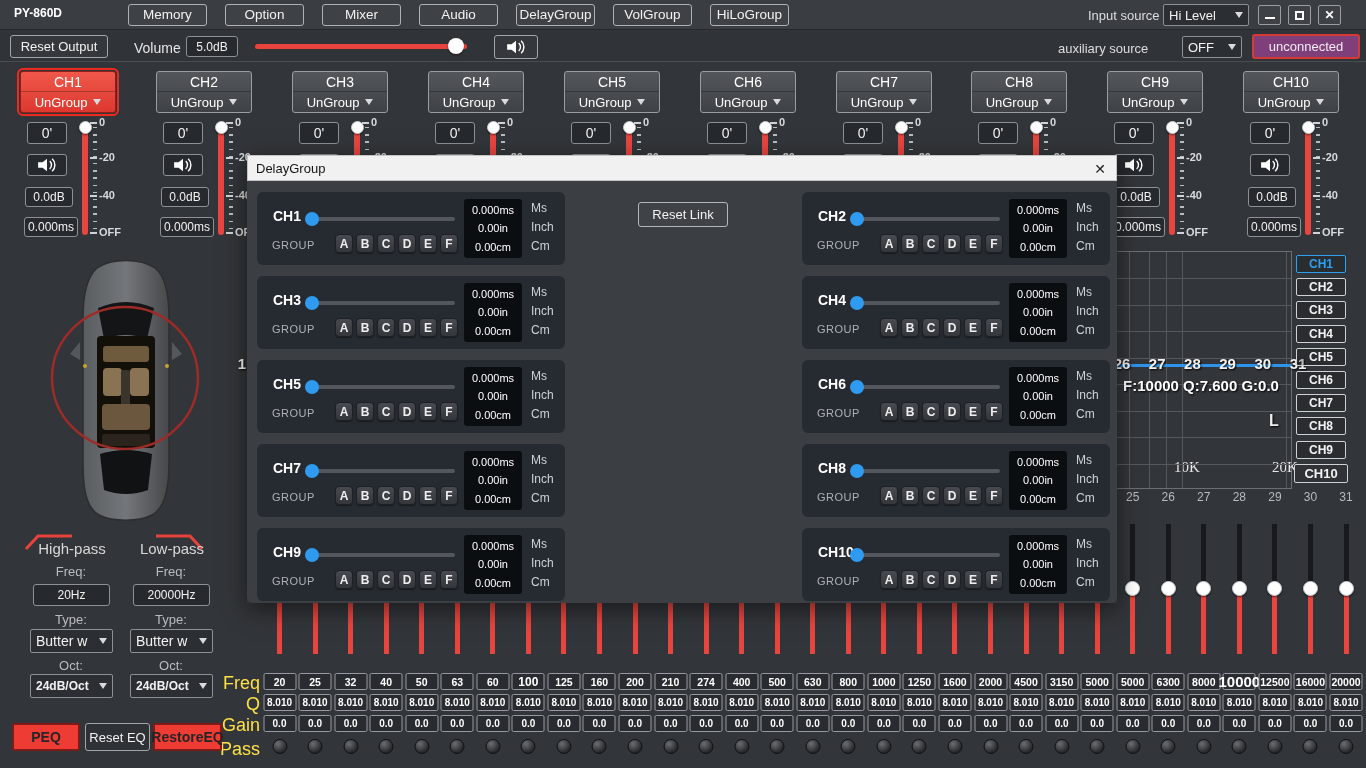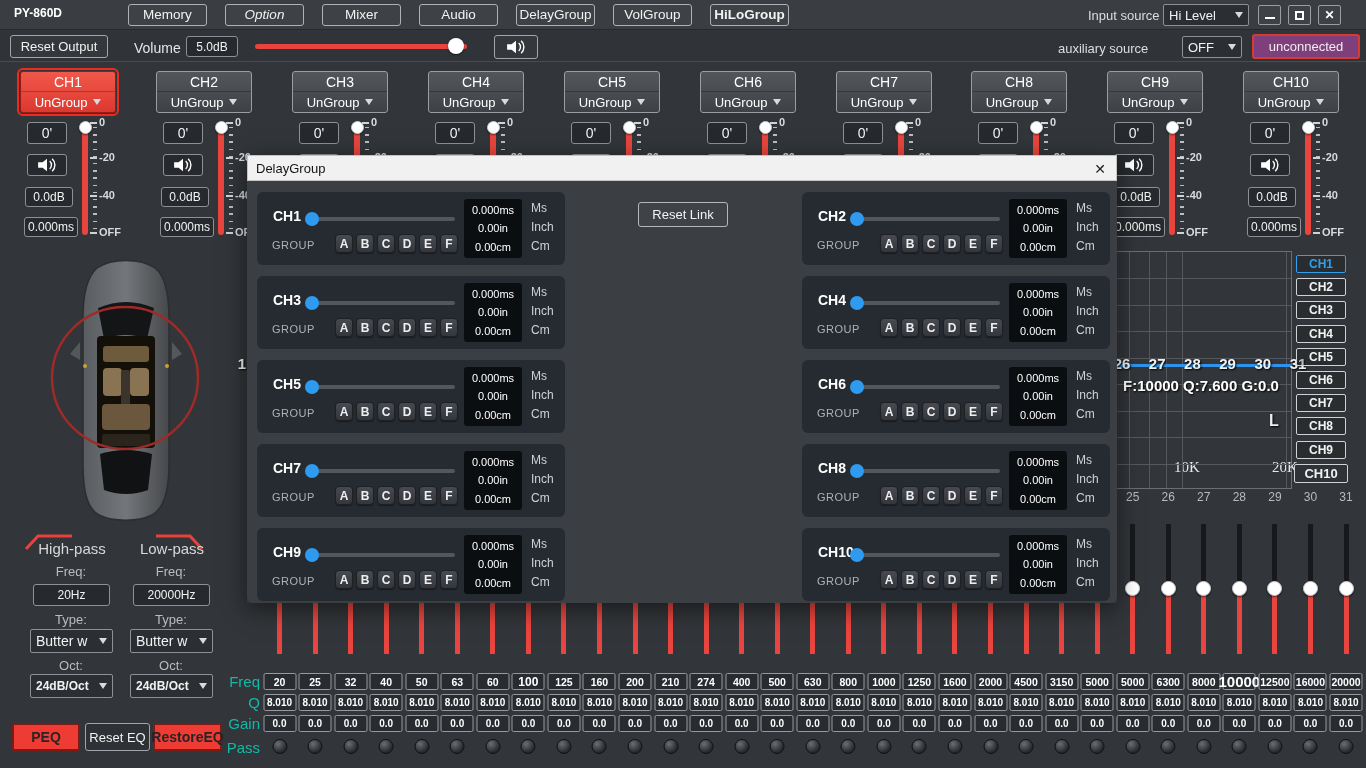--- a/index.html
+++ b/index.html
@@ -54,21 +54,21 @@
   
   .sel-btn{position:absolute;left:1296px;width:50px;height:18px;border:1px solid #d0d2d5;border-radius:2px;background:rgba(20,22,24,.25);
     color:#f2f2f2;font-size:12px;font-weight:bold;display:flex;align-items:center;justify-content:center;}
   .sel-btn.on{border-color:#2da0f0;color:#2da0f0;}
   .sel-btn.big{left:1294px;width:54px;height:19px;font-size:13px;background:#2f3236;}
   
   .band-num{position:absolute;top:490px;font-size:12px;color:#b8bbbe;transform:translateX(-50%);}
   .eq-track-top{position:absolute;width:5px;background:#17191c;}
   .eq-track-bot{position:absolute;width:5px;background:#e8453e;}
   .eq-thumb{position:absolute;width:15px;height:15px;background:#fff;border-radius:50%;border:1px solid #c9ccd0;box-shadow:0 1px 2px rgba(0,0,0,.6);}
-  .row-lbl{position:absolute;left:210px;width:50px;text-align:right;font-size:15px;color:#14b8a6;}
+  .row-lbl{position:absolute;left:210px;width:50px;text-align:right;font-size:18px;color:#fde047;}
   .tbox{position:absolute;width:33px;height:17px;background:#282b2f;border:1px solid #9699a0;border-radius:2px;color:#fff;
     font-size:10px;font-weight:bold;display:flex;align-items:center;justify-content:center;transform:translateX(-50%);}
   .led{position:absolute;width:15px;height:15px;border-radius:50%;background:radial-gradient(circle at 35% 30%,#6a6d72,#26282b 70%);
     border:1px solid #101214;transform:translateX(-50%);}
   
   .xo-title{position:absolute;font-size:15px;color:#d8d8d8;transform:translateX(-50%);}
   .xo-lbl{position:absolute;font-size:13px;color:#b9bcc0;transform:translateX(-50%);}
   .dd-big{height:24px;font-size:14px;}
   .dd-oct{height:24px;font-size:12px;font-weight:bold;}
   .red-btn{position:absolute;background:#ee3c35;border:2px solid #7e1b17;border-radius:2px;color:#252525;font-size:14px;font-weight:bold;
@@ -97,26 +97,26 @@
 </style>
 </head>
 <body>
 
 <div id="app">
 
   <div id="topbar">
     <div id="apptitle">PY-860D</div>
     <div id="menu-row">
         <div class="menu-btn" style="left: 128px; width: 79px; padding: 0px;">Memory</div>
-        <div class="menu-btn" style="left: 225px; width: 79px; padding: 0px; font-style: italic;">Option</div>
+        <div class="menu-btn" style="left: 225px; width: 79px; padding: 0px;">Option</div>
         <div class="menu-btn" style="left: 322px; width: 79px; padding: 0px;">Mixer</div>
         <div class="menu-btn" style="left: 419px; width: 79px; padding: 0px;">Audio</div>
         <div class="menu-btn" style="left: 516px; width: 79px; padding: 0px;">DelayGroup</div>
         <div class="menu-btn" style="left: 613px; width: 79px; padding: 0px;">VolGroup</div>
-        <div class="menu-btn" style="left: 710px; width: 79px; padding: 0px; font-weight: bold;">HiLoGroup</div>
+        <div class="menu-btn" style="left: 710px; width: 79px; padding: 0px;">HiLoGroup</div>
       </div>
     <div class="srclabel" style="left:1088px;top:8px;">Input source</div>
     <div class="dropdown" style="left:1163px;top:4px;width:86px;height:22px;">
       <span>Hi Level</span>
       <span class="chev"></span>
     </div>
     <div class="winbtn" style="left:1258px;">
         <span class="glyph-min"></span>
       </div>
     <div class="winbtn" style="left:1288px;">

